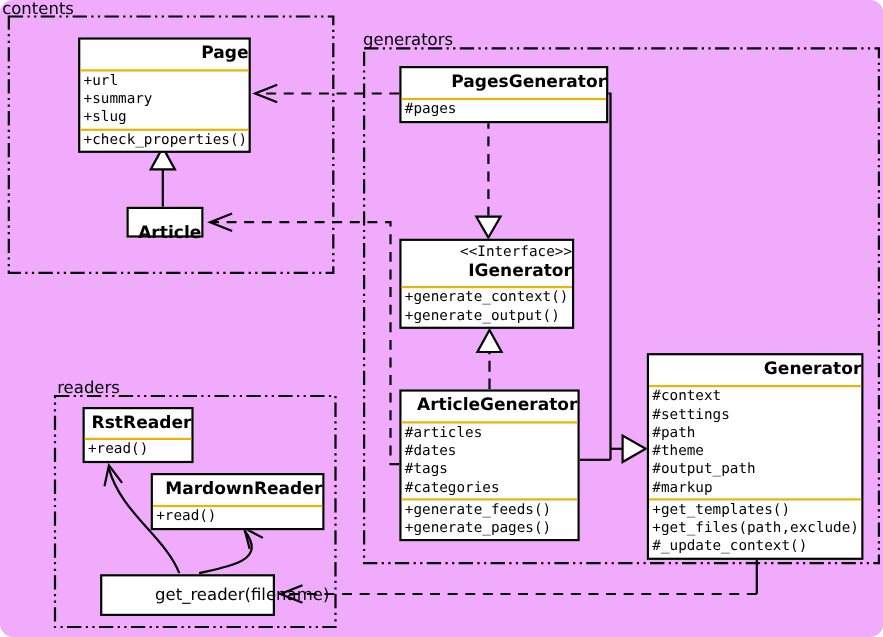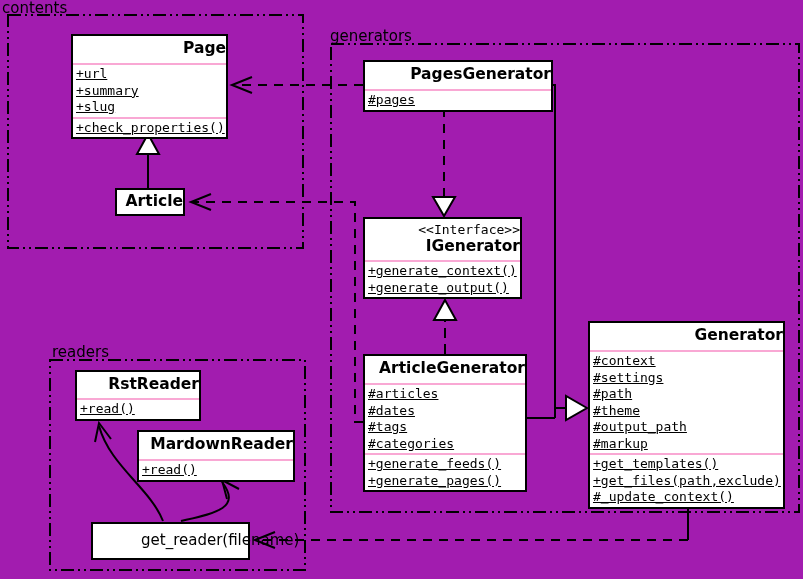--- a/index.html
+++ b/index.html
@@ -1,37 +1,37 @@
 <!DOCTYPE html>
 <html><head>
 <meta charset="utf-8">
 <style>
   html,body{margin:0;padding:0;background:#fff;}
   #stage{
-    position:relative;width:803px;height:579px;background:#a21caf;
-    font-family:"DejaVu Sans",sans-serif;color:#000;overflow:hidden;
+    position:relative;width:803px;height:579px;background:#f0abfc;
+    font-family:"DejaVu Sans",sans-serif;color:#000;overflow:hidden;border-radius:12px;
   }
   #wires{position:absolute;left:0;top:0;z-index:0;}
   .pkg-label{
     position:absolute;z-index:2;font:15px "DejaVu Sans",sans-serif;color:#000;
     white-space:nowrap;line-height:16px;
   }
   .uml-class{
     position:absolute;z-index:1;background:#fff;border:2px solid #000;
     box-sizing:border-box;
   }
   .uml-title{
     font:bold 15.5px "DejaVu Sans",sans-serif;text-align:right;
     padding-top:3px;white-space:nowrap;
   }
   .uml-stereotype{
     font:13px "DejaVu Sans Mono",monospace;text-align:right;
     padding-top:3px;white-space:nowrap;
   }
-  .uml-compartment{border-top:2px solid #f9a8d4;text-decoration:underline;}
+  .uml-compartment{border-top:2px solid #eab308;}
   .uml-row{
     font:13px "DejaVu Sans Mono",monospace;line-height:16.5px;
     padding-left:3px;white-space:nowrap;
   }
   .pad-v{padding-top:1px;padding-bottom:1px;}
   .fn-label{
     font:15px "DejaVu Sans",sans-serif;text-align:right;line-height:33px;
     white-space:nowrap;
     padding-left:48px;
   }
@@ -88,21 +88,21 @@
       <div class="uml-row">+url</div>
       <div class="uml-row">+summary</div>
       <div class="uml-row">+slug</div>
     </div>
     <div class="uml-compartment pad-v">
       <div class="uml-row">+check_properties()</div>
     </div>
   </div>
 
   <div class="uml-class" style="left:115px;top:188px;width:70px;height:28px">
-    <div class="uml-title" style="padding-top:2px">Article</div>
+    <div class="uml-title" style="padding-top:12px">Article</div>
   </div>
 
   <div class="uml-class" style="left:363px;top:60px;width:190px">
     <div class="uml-title" style="height:24px">PagesGenerator</div>
     <div class="uml-compartment pad-v">
       <div class="uml-row">#pages</div>
     </div>
   </div>
 
   <div class="uml-class" style="left:363px;top:217px;width:159px">
@@ -140,21 +140,21 @@
       <div class="uml-row">#output_path</div>
       <div class="uml-row">#markup</div>
     </div>
     <div class="uml-compartment pad-v">
       <div class="uml-row">+get_templates()</div>
       <div class="uml-row">+get_files(path,exclude)</div>
       <div class="uml-row">#_update_context()</div>
     </div>
   </div>
 
-  <div class="uml-class" style="left:75px;top:370px;width:126px">
+  <div class="uml-class" style="left:75px;top:370px;width:101px">
     <div class="uml-title" style="height:23px">RstReader</div>
     <div class="uml-compartment pad-v">
       <div class="uml-row">+read()</div>
     </div>
   </div>
 
   <div class="uml-class" style="left:137px;top:430px;width:158px">
     <div class="uml-title" style="height:24px">MardownReader</div>
     <div class="uml-compartment pad-v">
       <div class="uml-row">+read()</div>

